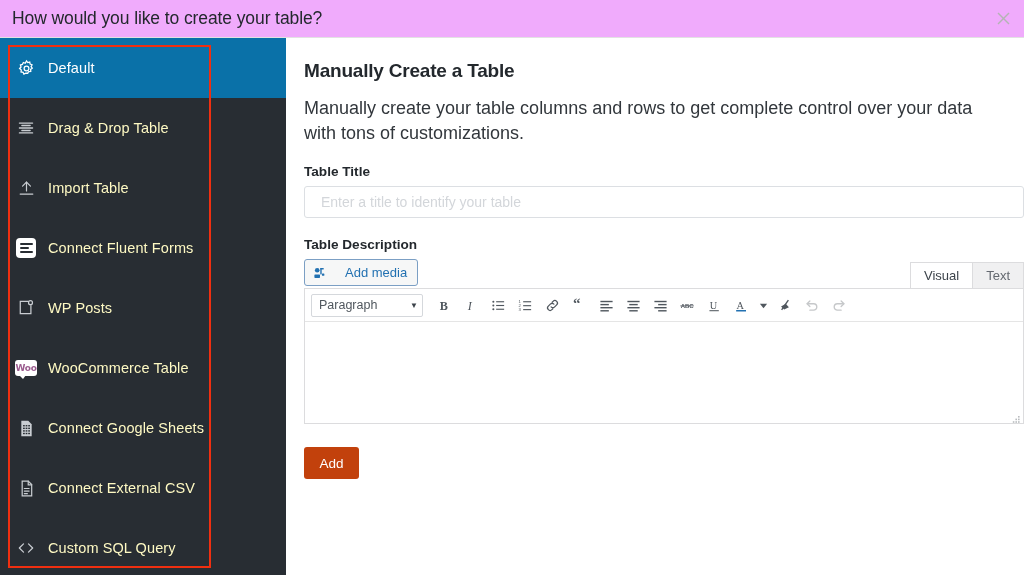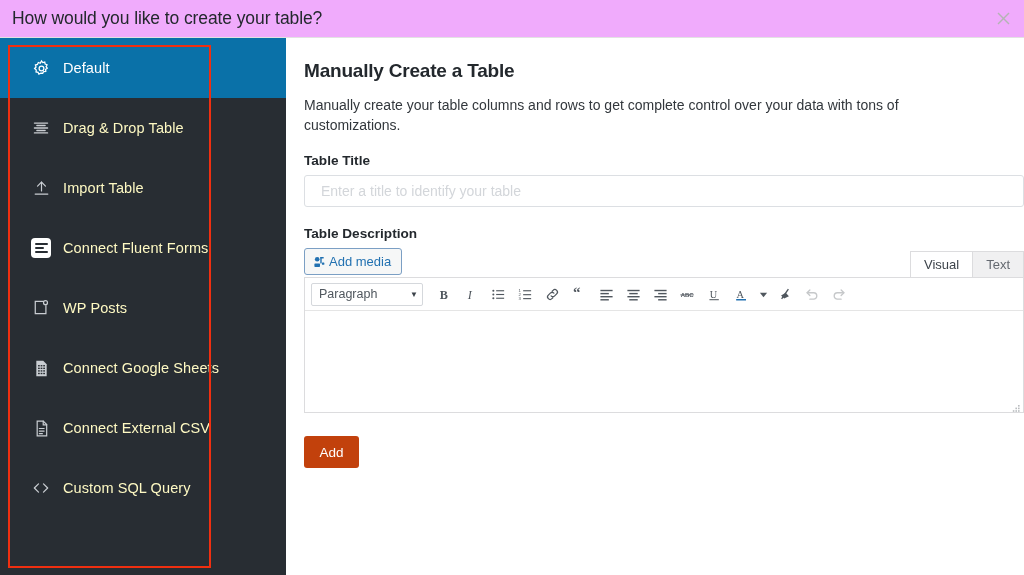--- a/index.html
+++ b/index.html
@@ -51,21 +51,21 @@
     top: 38px; left: 0;
     width: 286px; height: 537px;
     background: #282d33;
     overflow: hidden;
   }
   .side-item {
     position: relative;
     height: 60px;
     display: flex;
     align-items: center;
-    padding-left: 29px;
+    padding-left: 14px;
     color: #e8eaec;
     cursor: pointer;
     user-select: none;
   }
   .side-item.active {
     background: #0a71a8;
   }
   .side-icon {
     width: 24px; height: 24px;
     min-width: 24px;
@@ -154,21 +154,21 @@
     padding: 22px 26px 0 18px;
   }
   .main-title {
     font-size: 19px;
     font-weight: bold;
     color: #23282d;
     margin: 0 0 14px 0;
     letter-spacing: -0.2px;
   }
   .main-sub {
-    font-size: 14px;
+    font-size: 18px;
     color: #32373c;
     margin: 0 0 18px 0;
     line-height: 1.4;
   }
   .field-label {
     font-size: 13.6px;
     font-weight: bold;
     color: #23282d;
     margin: 0 0 7px 0;
   }
@@ -196,21 +196,21 @@
   }
   .editor-topbar {
     position: relative;
     height: 29px;
     display: flex;
     align-items: flex-start;
   }
   .add-media-btn {
     display: inline-flex;
     align-items: center;
-    gap: 2px;
+    gap: 18px;
     height: 27px;
     padding: 0 10px 0 8px;
     background: #f6f7f7;
     border: 1px solid #7b9fc4;
     border-radius: 3px;
     color: #2271b1;
     font-size: 13px;
     cursor: pointer;
     white-space: nowrap;
   }
@@ -384,20 +384,28 @@
     <div class="side-item">
       <span class="side-icon">
         <svg width="18" height="18" viewBox="0 0 22 22" fill="none" stroke="currentColor" stroke-width="1.5" stroke-linecap="round">
           <path d="M14 3H4v15h13V8"></path>
           <circle cx="16.5" cy="4.5" r="2.4"></circle>
         </svg>
       </span>
       <span class="side-label">WP Posts</span>
     </div>
 
+    <div class="side-item">
+      <span class="side-icon">
+        <span class="woo-badge">
+            <span class="woo-text">Woo</span>
+          </span>
+      </span>
+      <span class="side-label">WooCommerce Table</span>
+    </div>
 
     <div class="side-item">
       <span class="side-icon">
         <svg width="19" height="19" viewBox="0 0 22 22" fill="currentColor">
           <path d="M5 2h8l4 4v14H5z" fill="currentColor"></path>
           <g fill="#282d33">
             <rect x="7" y="7" width="2" height="1.6"></rect>
               <rect x="10" y="7" width="2" height="1.6"></rect>
               <rect x="13" y="7" width="2" height="1.6"></rect>
             <rect x="7" y="10" width="2" height="1.6"></rect>

